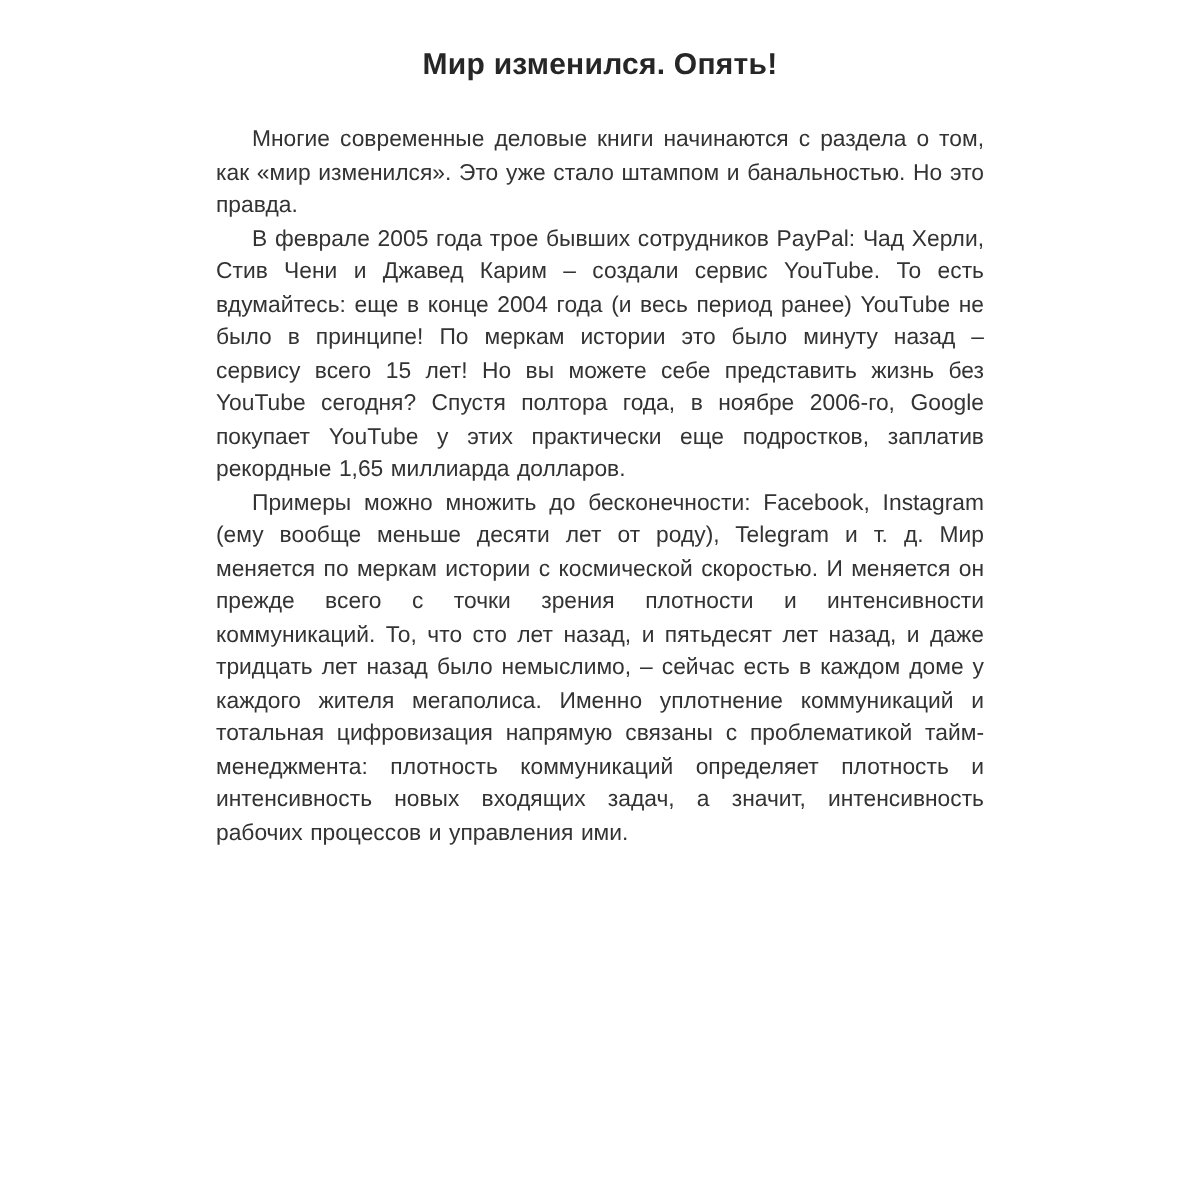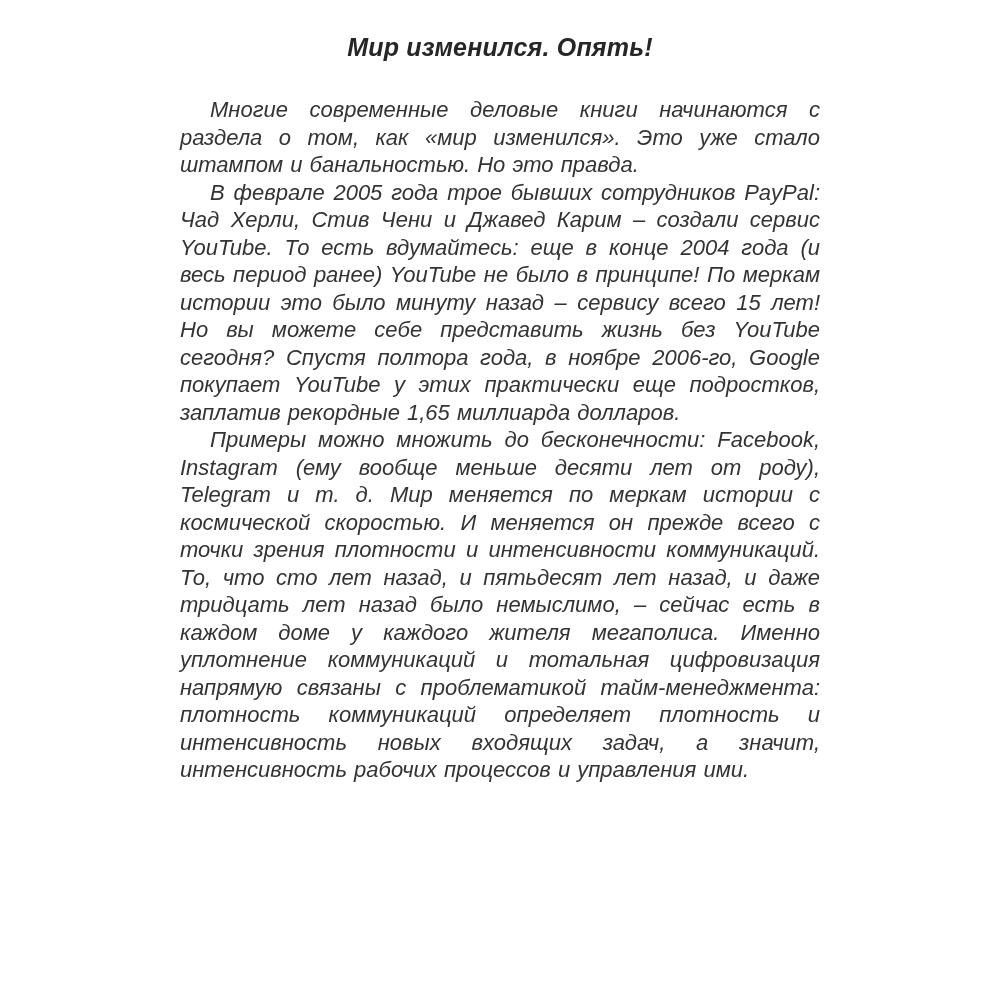--- a/index.html
+++ b/index.html
@@ -8,36 +8,35 @@
     background: #ffffff;
   }
   body {
     width: 1000px;
     height: 1000px;
     overflow: hidden;
     font-family: "Liberation Sans", "DejaVu Sans", sans-serif;
   }
   .book-page {
     width: 640px;
-    margin: 13px auto;
-    padding-top: 20px;
+    margin: 0 auto;
+    padding-top: 40px;
     box-sizing: content-box;
-    font-style: italic;
   }
   .page-title {
     font-size: 25px;
     font-weight: 700;
     text-align: center;
     color: #262626;
     margin: 0 0 34px 0;
     letter-spacing: 0.2px;
   }
   .body-text p {
     margin: 0;
-    font-size: 22px;
+    font-size: 19px;
     line-height: 27.5px;
     color: #333333;
     text-align: justify;
     text-indent: 30px;
     word-spacing: 1px;
   }
 </style>
 </head>
 <body>
 

